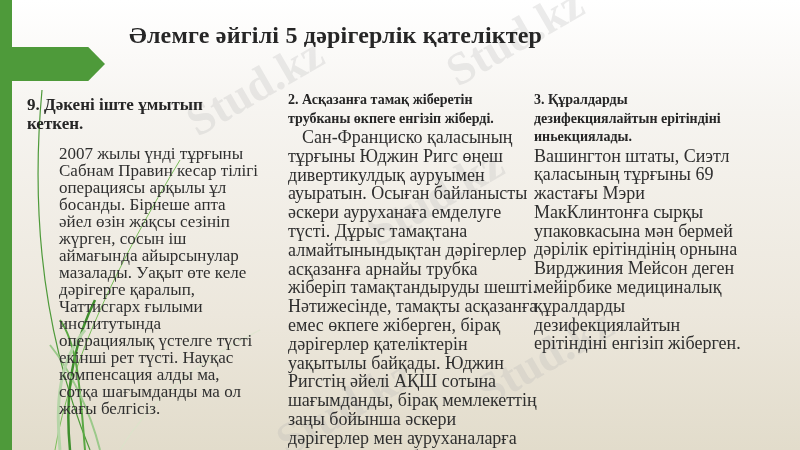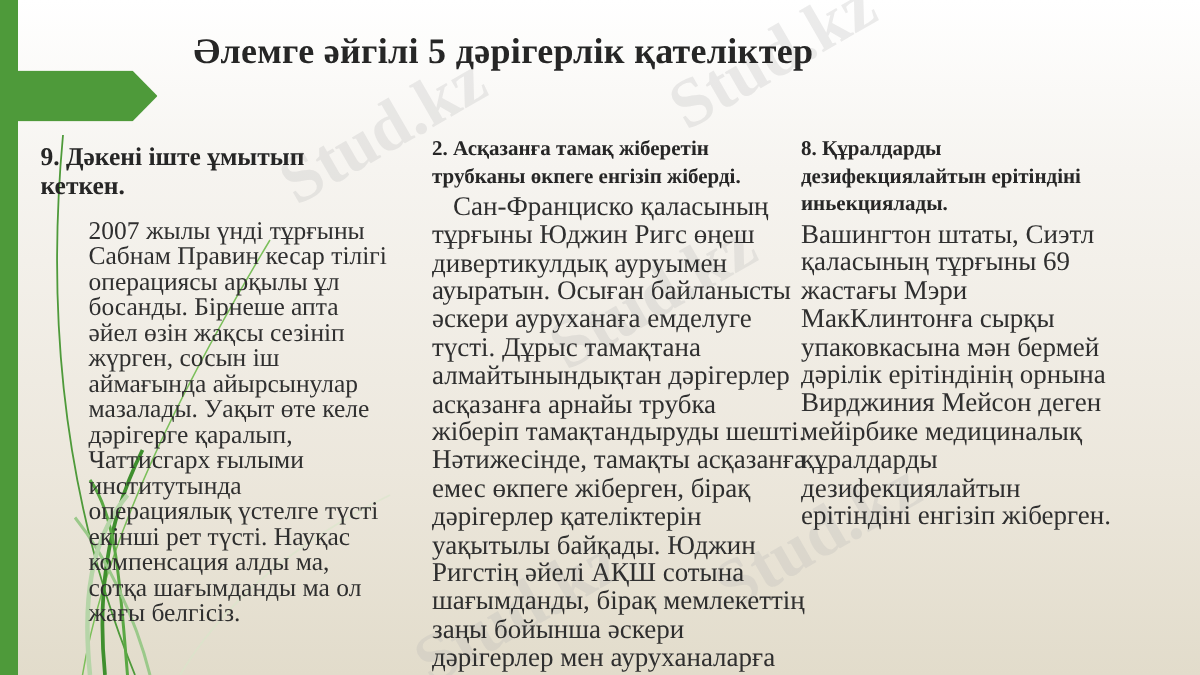--- a/index.html
+++ b/index.html
@@ -63,15 +63,15 @@
   <div class="heading">9.  Дәкені  іште  ұмытып кеткен.</div>
   <div class="body">2007 жылы  үнді  тұрғыны Сабнам Правин кесар  тілігі операциясы  арқылы  ұл босанды. Бірнеше  апта әйел  өзін жақсы  сезініп жүрген, сосын іш аймағында  айырсынулар мазалады. Уақыт өте  келе дәрігерге қаралып, Чаттисгарх  ғылыми институтында  операциялық үстелге  түсті екінші  рет түсті. Науқас  компенсация алды ма, сотқа  шағымданды ма ол жағы  белгісіз.</div>
 </div>
 
 <div class="col col2">
   <div class="heading">2. Асқазанға тамақ  жіберетін трубканы  өкпеге енгізіп жіберді.</div>
   <div class="body" style="text-indent:14px;">Сан-Франциско  қаласының тұрғыны  Юджин Ригс өңеш дивертикулдық  ауруымен  ауыратын. Осыған  байланысты  әскери ауруханаға  емделуге  түсті. Дұрыс тамақтана  алмайтынындықтан дәрігерлер  асқазанға  арнайы  трубка жіберіп  тамақтандыруды  шешті. Нәтижесінде, тамақты асқазанға  емес өкпеге  жіберген, бірақ  дәрігерлер қателіктерін  уақытылы  байқады. Юджин Ригстің  әйелі  АҚШ  сотына шағымданды, бірақ  мемлекеттің заңы  бойынша әскери  дәрігерлер мен  ауруханаларға  шағым  жасауға болмайды.</div>
 </div>
 
 <div class="col col3">
-  <div class="heading">8. Құралдарды дезифекциялайтын ерітіндіні  иньекциялады.</div>
+  <div class="heading">3. Құралдарды дезифекциялайтын ерітіндіні  иньекциялады.</div>
   <div class="body">Вашингтон  штаты, Сиэтл қаласының  тұрғыны 69 жастағы Мэри МакКлинтонға  сырқы упаковкасына  мән  бермей дәрілік ерітіндінің орнына  Вирджиния Мейсон деген  мейірбике медициналық  құралдарды дезифекциялайтын ерітіндіні  енгізіп  жіберген.</div>
 </div>
 
 </body></html>

